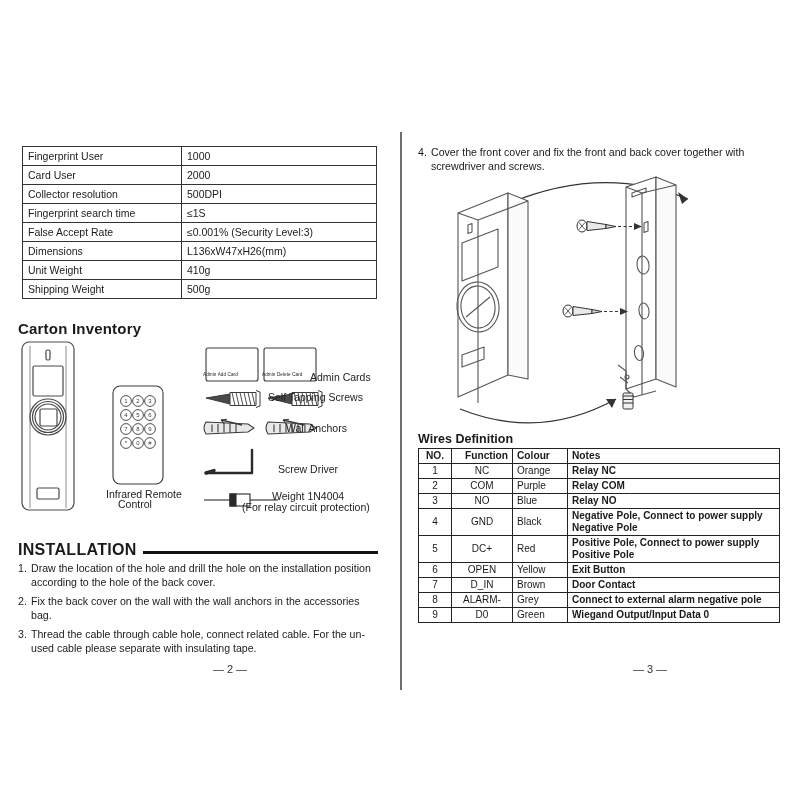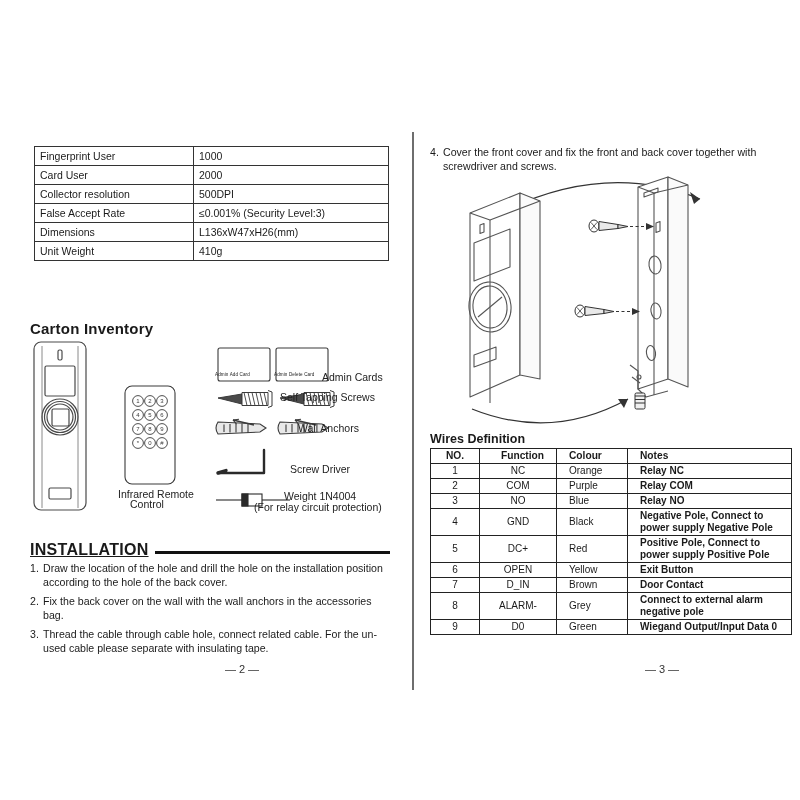--- a/index.html
+++ b/index.html
@@ -1,21 +1,21 @@
 <!DOCTYPE html>
 <html><head>
 <meta charset="utf-8">
 <style>
   html,body{margin:0;padding:0;}
   body{
     width:800px;height:800px;background:#ffffff;
     font-family:"Liberation Sans", sans-serif;
     color:#1a1a1a;overflow:hidden;position:relative;
   }
-  .page{position:absolute;top:0;left:12px;width:684px;height:800px;}
+  .page{position:absolute;top:0;left:0;width:684px;height:800px;}
 
   
   .divider{
     position:absolute;left:400px;top:132px;width:2px;height:558px;
     background:#6e6e6e;
   }
 
   
   table{border-collapse:collapse;}
   .spec-table{
@@ -43,21 +43,21 @@
   .lbl-driver{left:278px;top:463px;}
   .lbl-diode1{left:272px;top:490px;}
   .lbl-diode2{left:242px;top:501px;}
   .lbl-remote1{left:106px;top:488px;}
   .lbl-remote2{left:106px;top:498px;margin-left:12px;}
   .card-txt{font-size:4.6px;letter-spacing:.1px;}
 
   
   .h-install{
     position:absolute;left:18px;top:541px;
-    font-size:16px;font-weight:bold;letter-spacing:.3px;text-decoration:underline;
+    font-size:16px;font-weight:bold;letter-spacing:.3px;
   }
   .h-rule{
     position:absolute;left:143px;top:551px;width:235px;height:3px;background:#111;
   }
   .steps{
     position:absolute;left:18px;top:562px;width:365px;
     font-size:10.6px;line-height:13.6px;
   }
   .step{display:flex;margin-bottom:6px;}
   .step .n{width:13px;flex:0 0 13px;}
@@ -79,21 +79,21 @@
   .assembly{position:absolute;left:420px;top:165px;width:370px;height:260px;}
 
   .h-wires{
     position:absolute;left:418px;top:432px;
     font-size:12.5px;font-weight:bold;
   }
   .wire-table{
     position:absolute;left:418px;top:448px;width:362px;font-size:10px;
   }
   .wire-table td,.wire-table th{
-    border:1px solid #222;padding:1px 12px;line-height:12px;text-align:left;
+    border:1px solid #222;padding:1px 4px;line-height:12px;text-align:left;
   }
   .wire-table th{font-weight:bold;font-size:10.2px;}
   .wire-table td.c-no,.wire-table th.c-no{width:24px;text-align:center;}
   .wire-table td.c-fn,.wire-table th.c-fn{width:52px;text-align:right;}
   .wire-table td.c-cl,.wire-table th.c-cl{width:46px;}
   .wire-table td.c-nt{width:auto;font-weight:bold;}
   .wire-table td.c-fn{text-align:center;}
   .two-line td{height:24px;}
   svg{display:block;overflow:visible;}
 </style>
@@ -112,30 +112,38 @@
         </tr>
         <tr>
           <td class="k">Card User</td>
           <td class="v">2000</td>
         </tr>
         <tr>
           <td class="k">Collector resolution</td>
           <td class="v">500DPI</td>
         </tr>
         <tr>
+          <td class="k">Fingerprint search time</td>
+          <td class="v">≤1S</td>
+        </tr>
+        <tr>
           <td class="k">False Accept Rate</td>
           <td class="v">≤0.001% (Security Level:3)</td>
         </tr>
         <tr>
           <td class="k">Dimensions</td>
           <td class="v">L136xW47xH26(mm)</td>
         </tr>
         <tr>
           <td class="k">Unit Weight</td>
           <td class="v">410g</td>
+        </tr>
+        <tr>
+          <td class="k">Shipping Weight</td>
+          <td class="v">500g</td>
         </tr>
       </tbody>
   </table>
 
   <div class="h-carton">Carton Inventory</div>
 
   <div class="inv">
     <svg width="384" height="180" viewBox="0 0 384 180">
       <g fill="none" stroke="#4a4a4a" stroke-width="1.2">
 

